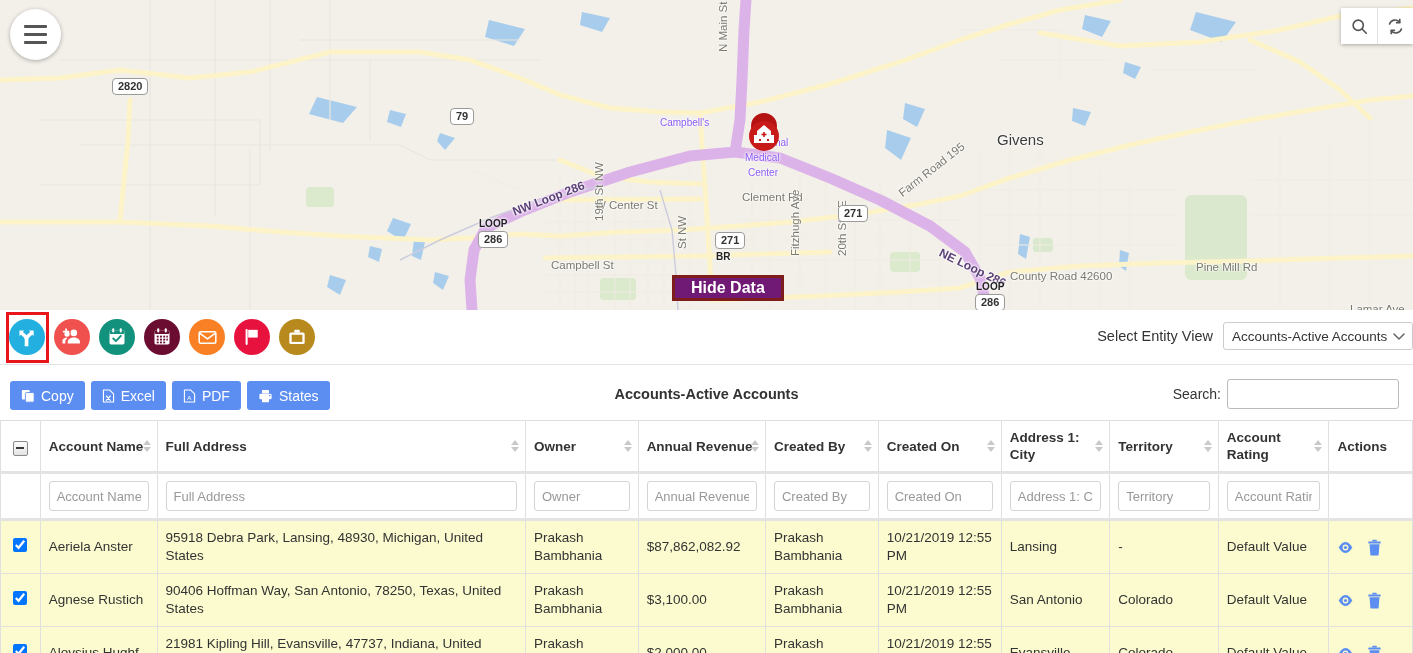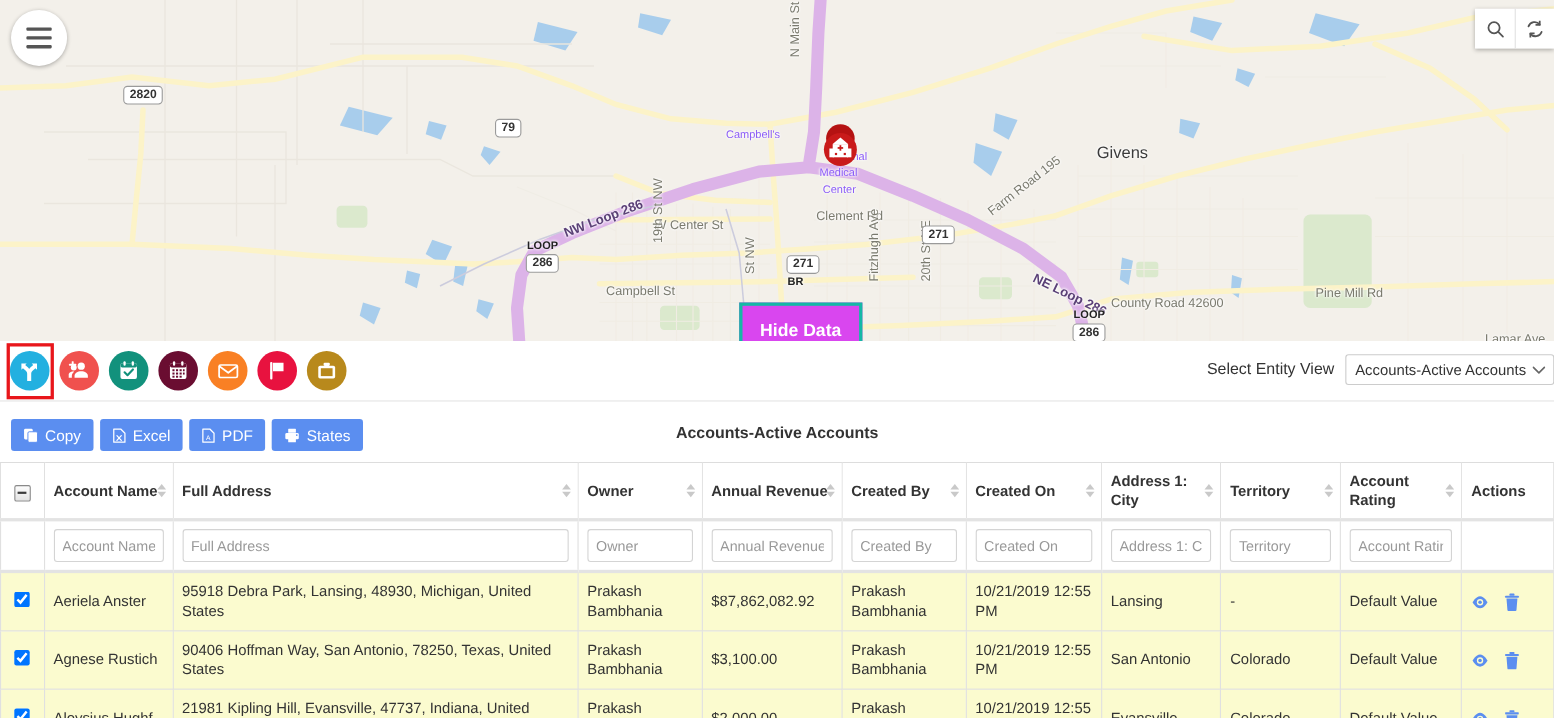--- a/index.html
+++ b/index.html
@@ -41,24 +41,24 @@
   }
   .map-tool {
     width: 36px; height: 36px;
     display: flex; align-items: center; justify-content: center;
     cursor: pointer; background: #fff;
   }
   .map-tool + .map-tool { border-left: 1px solid #e2e2e2; }
 
   .hide-data-btn {
     position: absolute; left: 672px; top: 275px;
-    background: #d946ef; color: #fff;
-    border: 3px solid #14b8a6;
+    background: #701a75; color: #fff;
+    border: 3px solid #7f1d1d;
     font-size: 16px; font-weight: 700;
-    padding: 14px 16px;
+    padding: 1px 16px;
     cursor: pointer; z-index: 35;
     font-family: "Liberation Sans", sans-serif;
   }
 
   .marker {
     position: absolute; left: 746px; top: 112px;
     width: 36px; height: 44px; z-index: 30; cursor: pointer;
   }
 
   .map-label {
@@ -563,20 +563,24 @@
             <rect x="4" y="9.5" width="8" height="5.5" rx=".6"></rect>
             <circle cx="12.9" cy="7.4" r=".9" fill="#5b8ef0"></circle>
           </svg>
         </span>
         <span>States</span>
       </button>
     </div>
 
   <div class="grid-title">Accounts-Active Accounts</div>
 
+  <div class="search-box">
+    <label>Search:</label>
+    <input type="text" placeholder="" style="">
+  </div>
 
   <div class="tbl-wrap">
     <table class="grid">
       <colgroup id="grid-colgroup">
           <col style="width: 38px;">
           <col style="width: 112px;">
           <col style="width: 353px;">
           <col style="width: 108px;">
           <col style="width: 122px;">
           <col style="width: 108px;">

